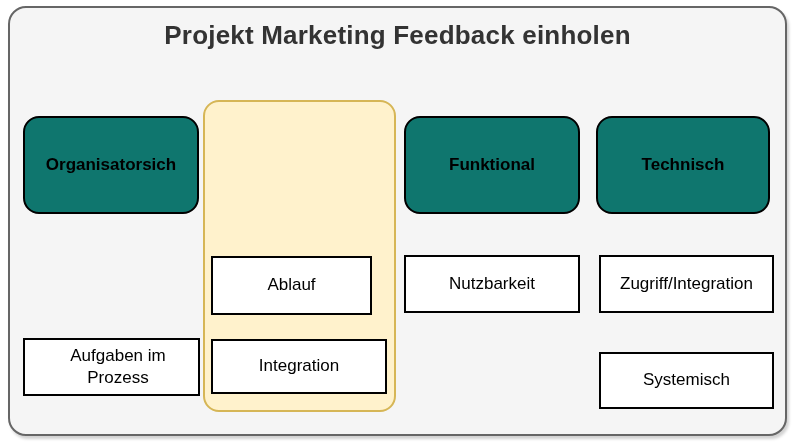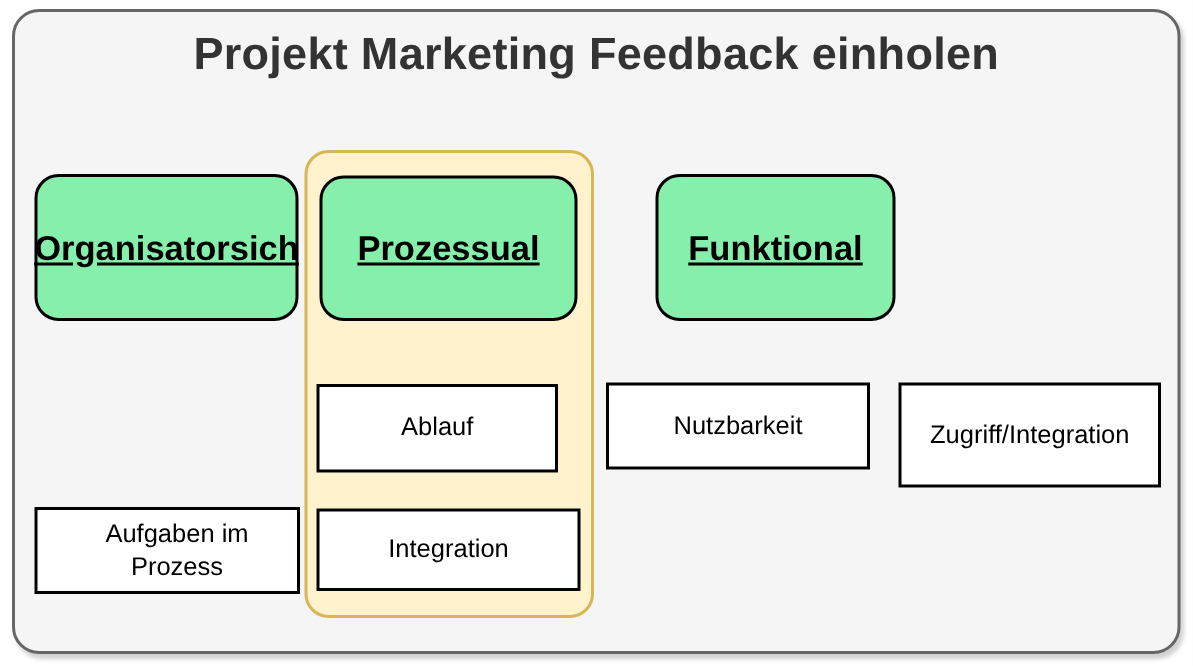--- a/index.html
+++ b/index.html
@@ -21,97 +21,97 @@
     background: #f5f5f5;
     border: 2px solid #666666;
     border-radius: 18px;
     box-shadow: 2px 3px 3px rgba(0,0,0,0.18);
   }
   .title {
     position: absolute;
     left: 8px; top: 20px;
     width: 779px;
     text-align: center;
-    font-size: 30px;
+    font-size: 26px;
     font-weight: bold;
     color: #333333;
     letter-spacing: 0.2px;
   }
   .highlight {
     position: absolute;
     left: 203px; top: 100px;
     width: 193px; height: 312px;
     background: #fff2cc;
     border: 2px solid #d6b656;
     border-radius: 16px;
   }
   .header-box {
     position: absolute;
-    background: #86efac;
+    background: #0f766e;
     border: 2.5px solid #000000;
     border-radius: 16px;
     display: flex;
     align-items: center;
     justify-content: center;
     text-align: center;
-    font-size: 23px;
+    font-size: 17px;
     font-weight: bold;
     color: #000000;
     white-space: nowrap;
-    text-decoration: underline;
   }
   .hb-org  { left: 23px;  top: 116px; width: 176px; height: 98px; }
   .hb-proz { left: 213px; top: 117px; width: 172px; height: 97px; }
-  .hb-funk { left: 404px; top: 116px; width: 160px; height: 98px; margin-left: 33px; }
+  .hb-funk { left: 404px; top: 116px; width: 176px; height: 98px; }
   .hb-tech { left: 596px; top: 116px; width: 174px; height: 98px; }
   .item-box {
     position: absolute;
     background: #ffffff;
     border: 2px solid #000000;
     display: flex;
     align-items: center;
     justify-content: center;
     text-align: center;
     font-size: 17px;
     line-height: 1.3;
     color: #000000;
     white-space: pre-line;
   }
   .ib-projekt     { left: 23px;  top: 257px; width: 177px; height: 59px; }
   .ib-ablauf      { left: 211px; top: 256px; width: 161px; height: 59px; }
   .ib-nutzbarkeit { left: 404px; top: 255px; width: 176px; height: 58px; }
-  .ib-zugriff     { left: 599px; top: 255px; width: 175px; height: 70px; }
+  .ib-zugriff     { left: 599px; top: 255px; width: 175px; height: 58px; }
   .ib-aufgaben    { left: 23px;  top: 338px; width: 177px; height: 58px; padding-left: 13px; }
   .ib-integration { left: 211px; top: 339px; width: 176px; height: 55px; }
   .ib-systemisch  { left: 599px; top: 352px; width: 175px; height: 57px; }
 </style>
 </head>
 <body>
 
 <div class="canvas">
 
   <div class="frame"></div>
 
   <div class="title">Projekt Marketing Feedback einholen</div>
 
   <div class="highlight"></div>
 
   <div class="header-box hb-org">Organisatorsich</div>
 
-  <div class="header-box hb-proz">Prozessual</div>
 
   <div class="header-box hb-funk">Funktional</div>
 
+  <div class="header-box hb-tech">Technisch</div>
 
 
   <div class="item-box ib-aufgaben">Aufgaben im
 Prozess</div>
 
   <div class="item-box ib-ablauf">Ablauf</div>
 
   <div class="item-box ib-integration">Integration</div>
 
   <div class="item-box ib-nutzbarkeit">Nutzbarkeit</div>
 
   <div class="item-box ib-zugriff">Zugriff/Integration</div>
 
+  <div class="item-box ib-systemisch">Systemisch</div>
 
 </div>
 
 </body></html>

